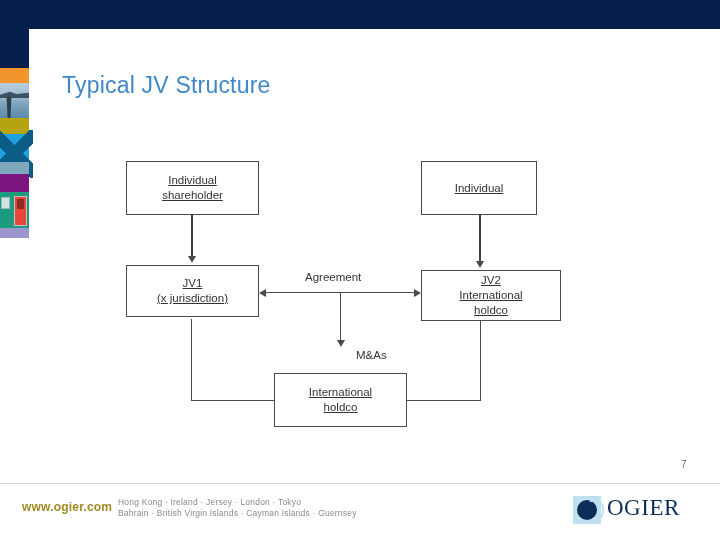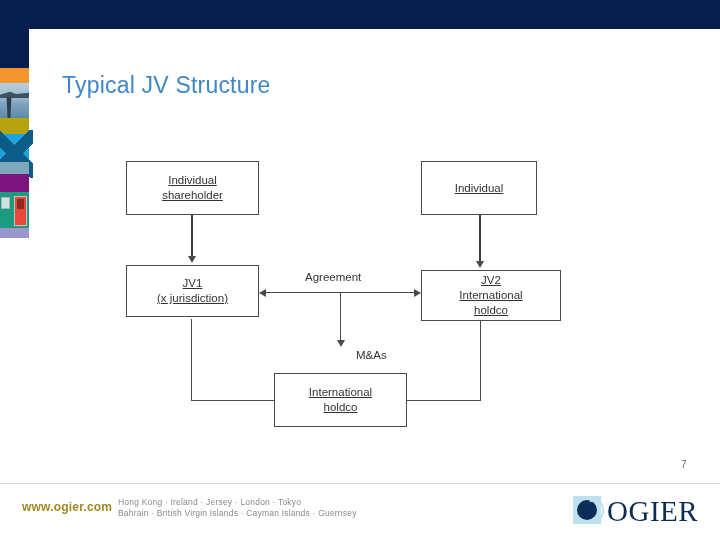--- a/index.html
+++ b/index.html
@@ -235,21 +235,21 @@
     width: 17px; height: 21px;
     border-radius: 50%;
     border: 2px solid #bfe0ef;
     border-left-color: transparent;
     border-bottom-color: transparent;
     transform: rotate(18deg);
   }
   .logo-word {
     position: absolute; left: 34px; top: 1px;
     font-family: "Liberation Serif", serif;
-    font-size: 29px;
+    font-size: 23px;
     color: #0b2d57;
     letter-spacing: .5px;
   }
 </style>
 </head>
 <body>
 
 <div id="slide">
 
   <div class="top-band"></div>

